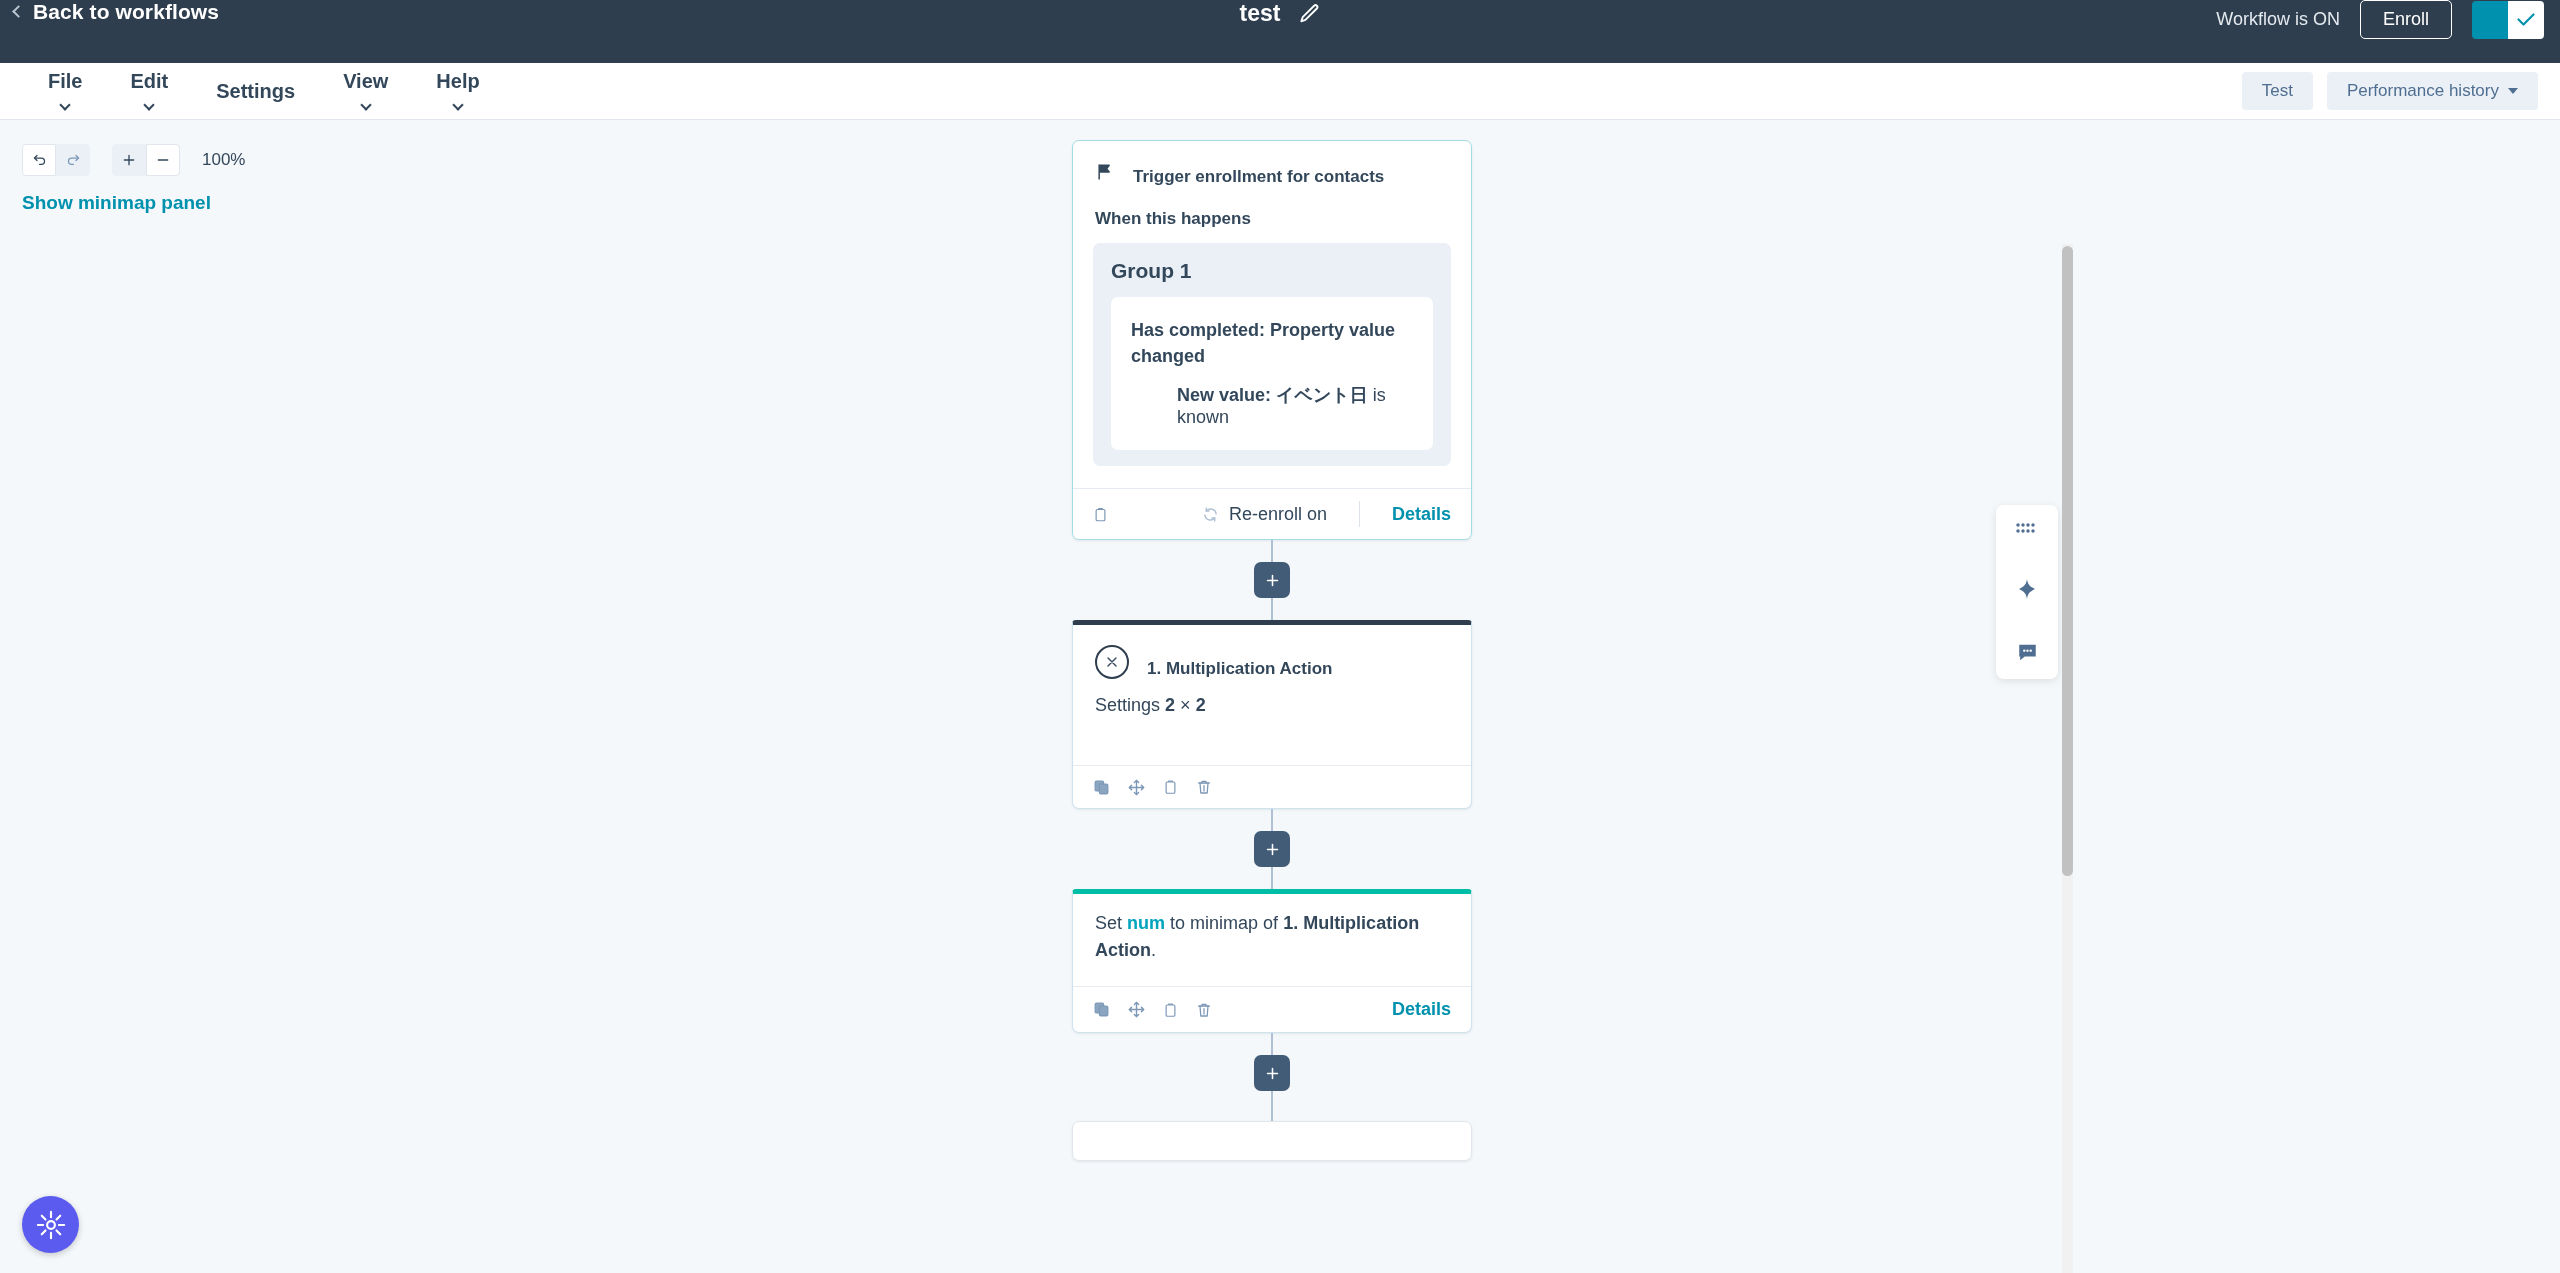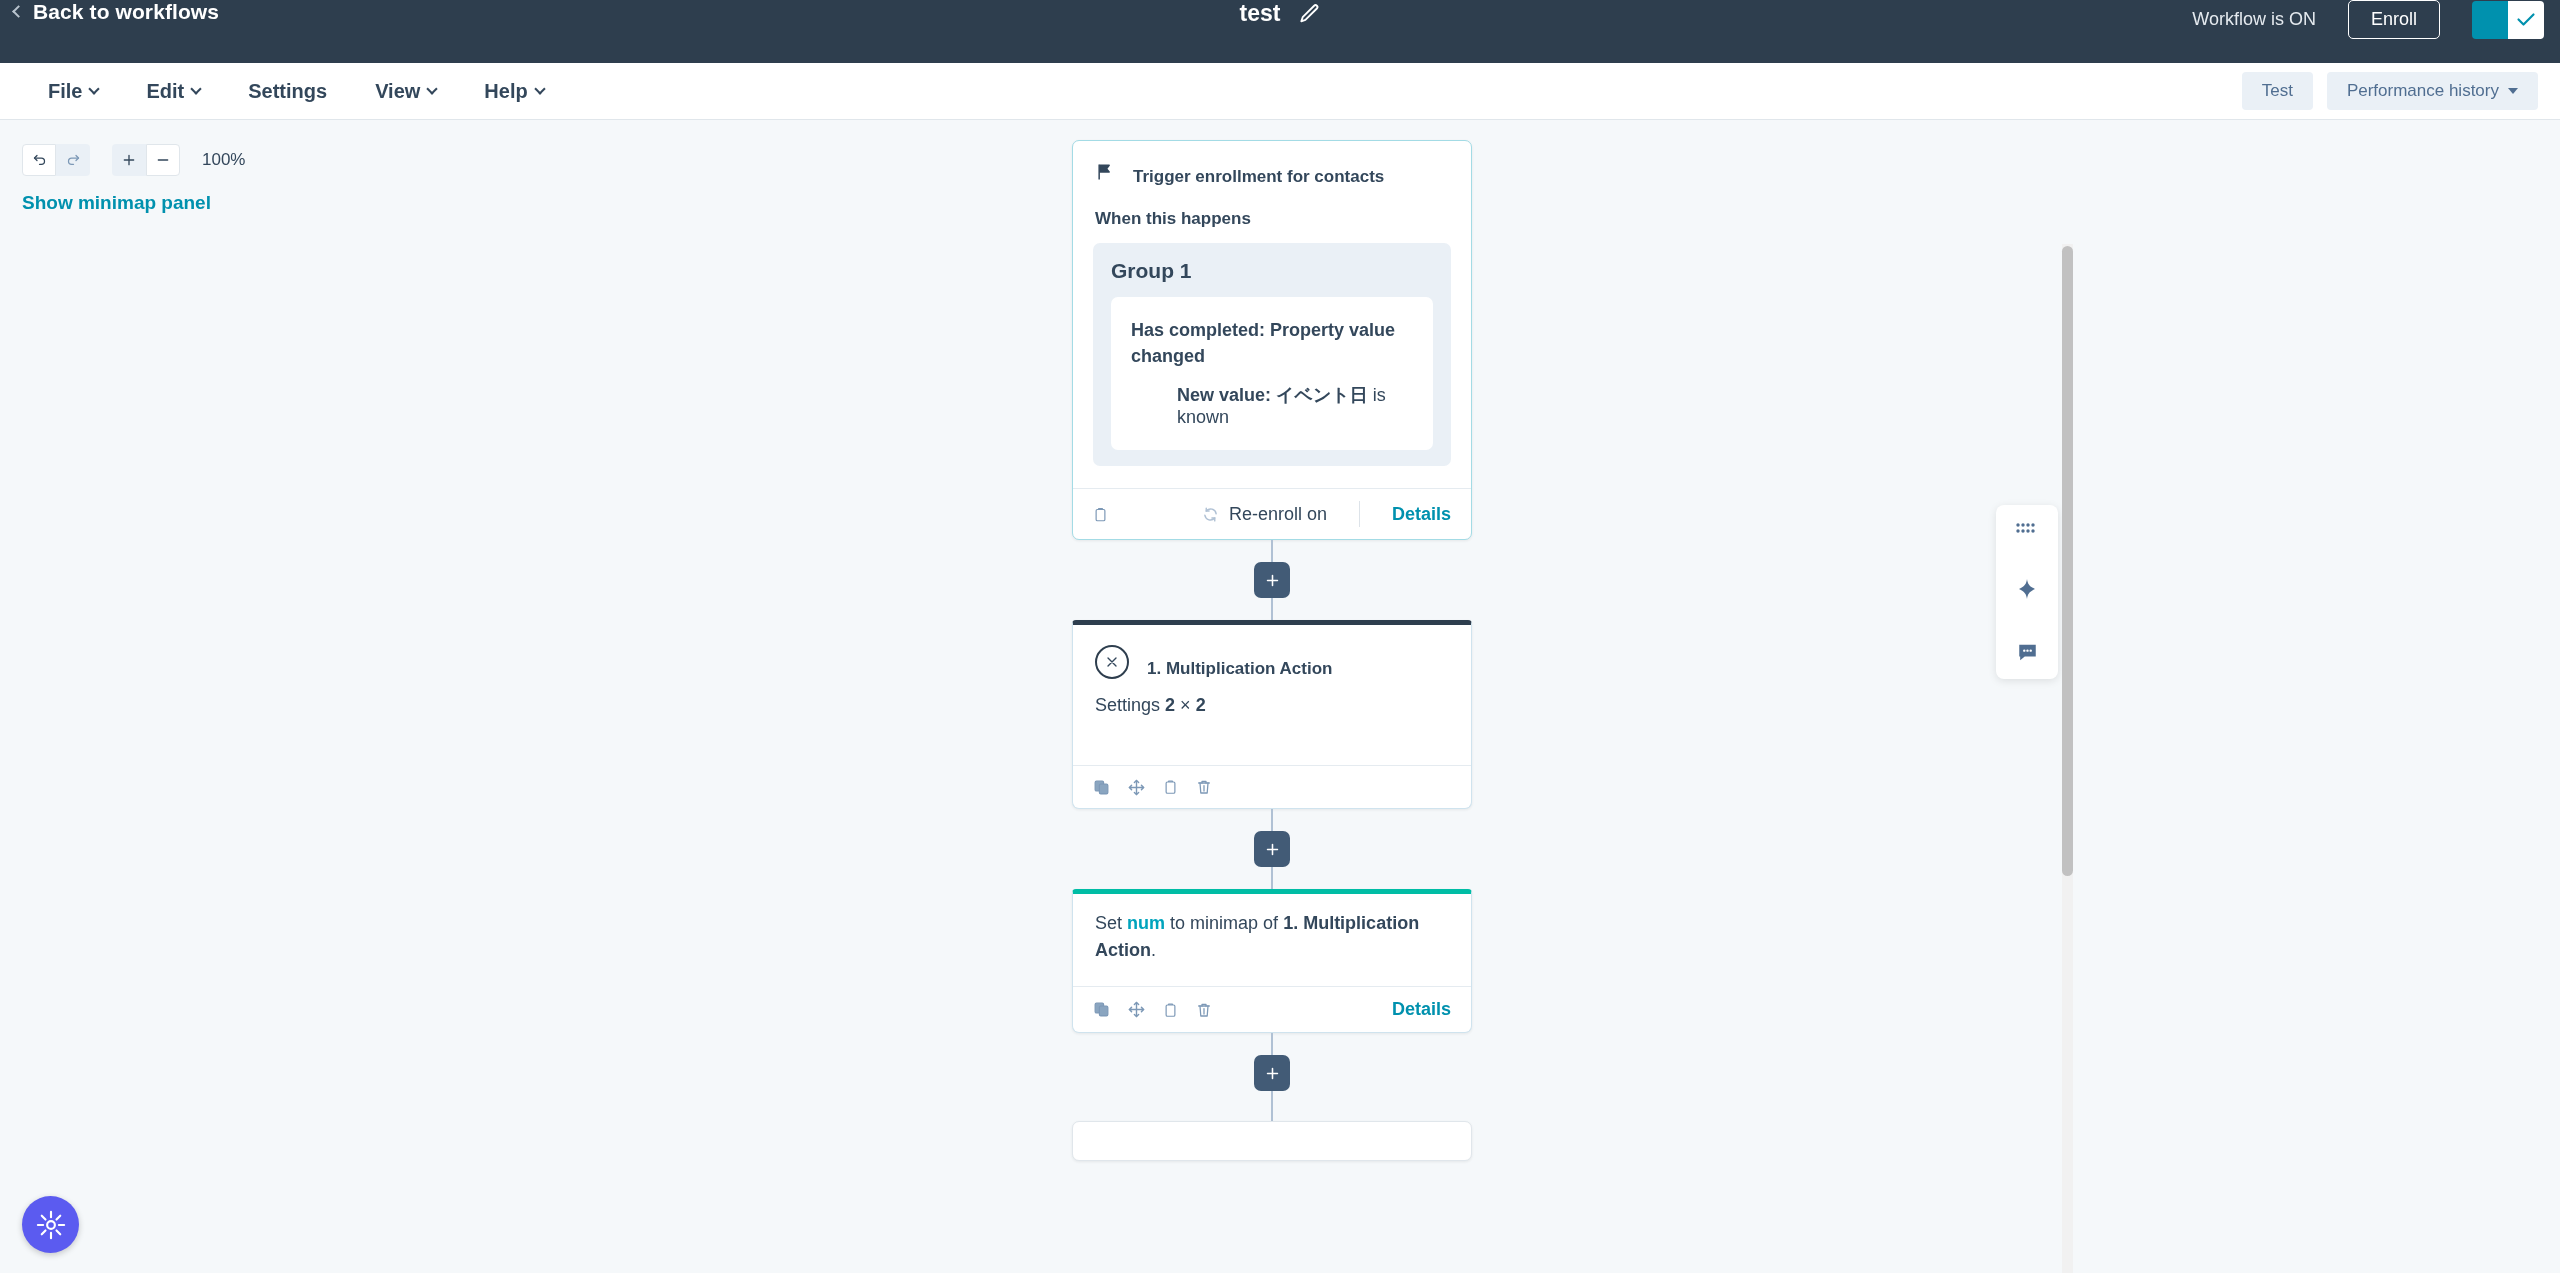--- a/index.html
+++ b/index.html
@@ -25,21 +25,21 @@
     border-bottom: 2.4px solid #b9c4ce; transform: rotate(45deg);
     margin-bottom: 1px;
   }
   .title-wrap {
     position: absolute; left: 50%; transform: translateX(-50%);
     display: flex; align-items: center; gap: 18px;
   }
   .wf-title { color: #ffffff; font-size: 23px; font-weight: bold; }
   .pencil-icon { width: 22px; height: 22px; }
   .top-right {
-    position: absolute; right: 16px; display: flex; align-items: center; gap: 32px;
+    position: absolute; right: 16px; display: flex; align-items: center; gap: 20px;
   }
   .wf-state { color: #e5eaef; font-size: 18px; }
   .enroll-btn {
     border: 1.5px solid #ffffff; border-radius: 5px;
     color: #ffffff; background: transparent;
     padding: 8px 22px; font-size: 18px; cursor: pointer;
     font-family: "Liberation Sans", sans-serif;
   }
   .toggle {
     width: 72px; height: 38px; border-radius: 4px; overflow: hidden;
@@ -55,21 +55,21 @@
   
   .menubar {
     position: absolute; top: 63px; left: 0; width: 2560px; height: 57px;
     background: #ffffff; border-bottom: 1px solid #e0e6eb;
     display: flex; align-items: center;
   }
   .menu-items { display: flex; align-items: center; padding-left: 30px; gap: 12px; }
   .menu-item {
     display: flex; align-items: center; gap: 8px;
     padding: 8px 18px; font-size: 20px; font-weight: bold; color: #33475b;
-    cursor: pointer; border-radius: 4px;
+    cursor: pointer; border-radius: 4px; flex-direction: column;
   }
   .chev-down {
     width: 8px; height: 8px; border-right: 2.2px solid #33475b;
     border-bottom: 2.2px solid #33475b; transform: rotate(45deg);
     margin-bottom: 4px;
   }
   .menubar-right {
     position: absolute; right: 22px; display: flex; align-items: center; gap: 14px;
   }
   .ghost-btn {

